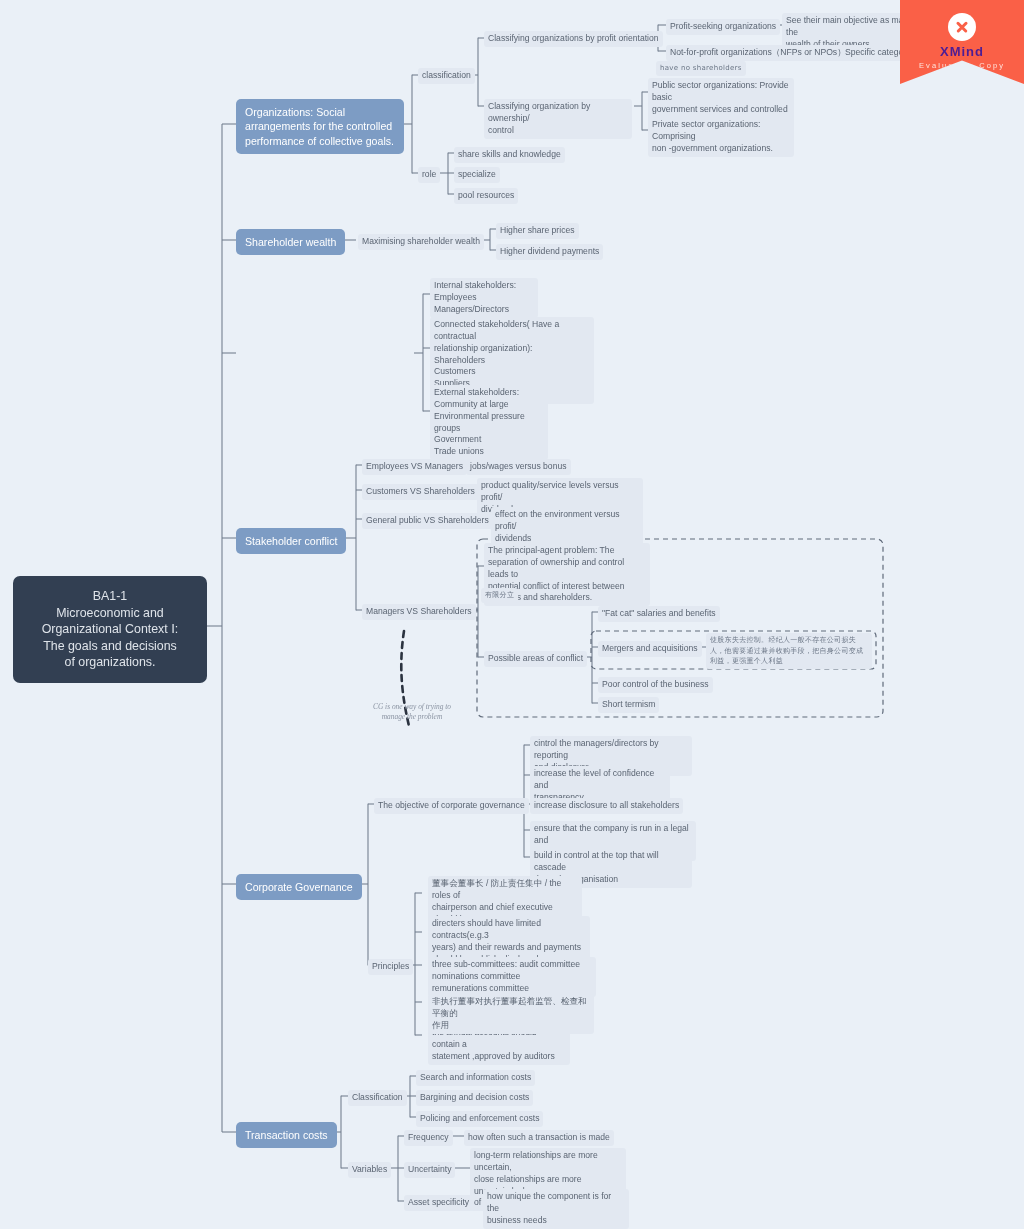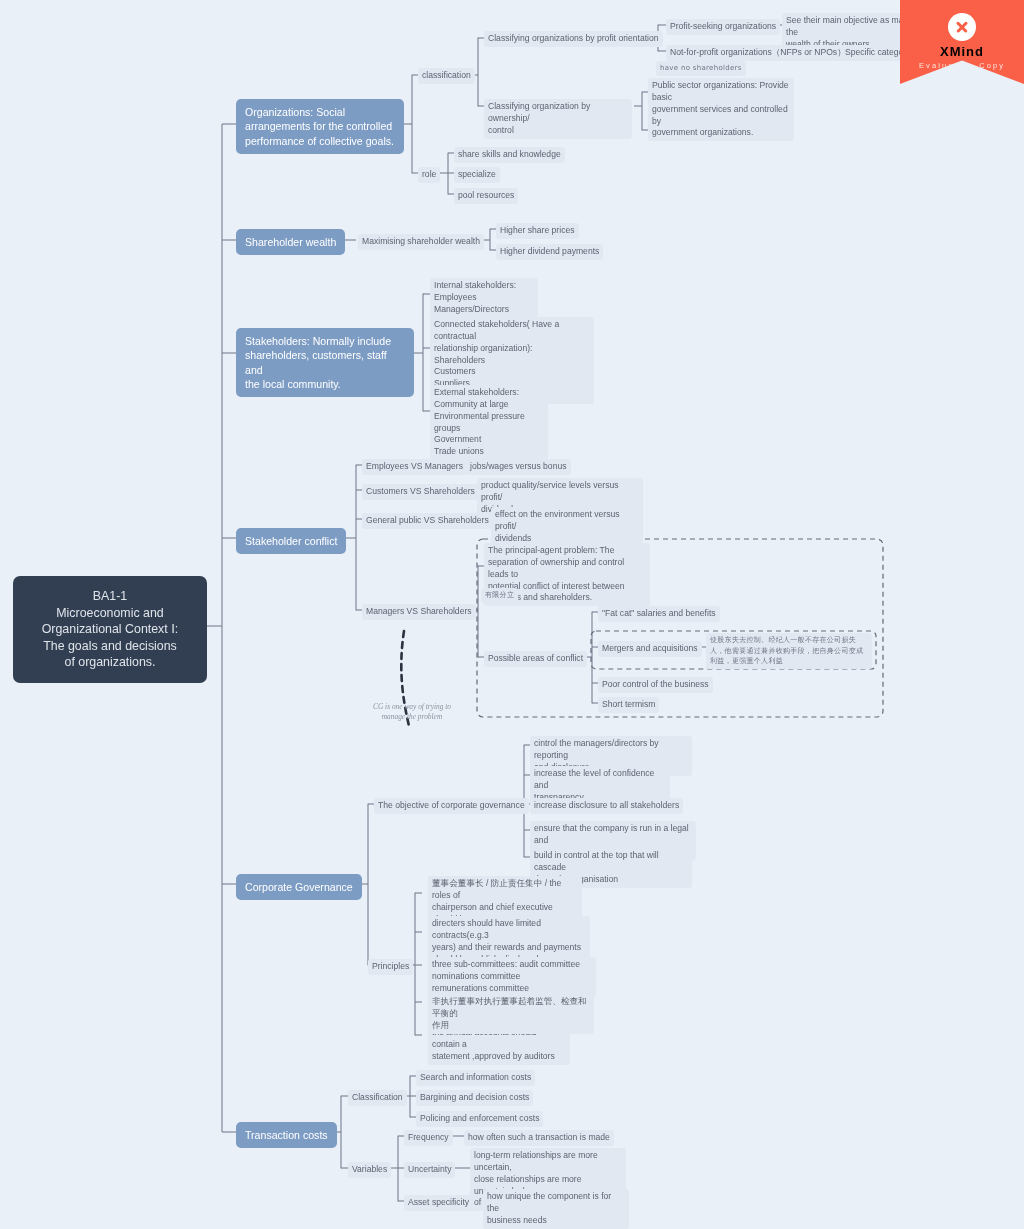--- a/index.html
+++ b/index.html
@@ -93,21 +93,21 @@
     content: "";
     position: absolute;
     left: 50%; top: 50%;
     width: 14px; height: 2.6px;
     background: #fa6047;
     border-radius: 2px;
   }
   #wm .xbadge::before { transform: translate(-50%,-50%) rotate(45deg); }
   #wm .xbadge::after  { transform: translate(-50%,-50%) rotate(-45deg); }
   #wm .wm-title {
-    color: #000000;
+    color: #4c1d95;
     font-size: 13px;
     font-weight: bold;
     letter-spacing: 1px;
     line-height: 1;
   }
   #wm .wm-sub {
     color: #ffe3dc;
     font-size: 7.5px;
     letter-spacing: 2.1px;
     margin-top: 3px;
@@ -279,37 +279,36 @@
       <i></i>
     </span>
 
   <div class="node" style="left:484px; top:99px; width:148px;">Classifying organization by ownership/
 control</div>
 
   <div class="node" style="left:648px; top:78px; width:146px;">Public sector organizations: Provide basic
 government services and controlled by
 government organizations.</div>
 
+  <div class="node" style="left:648px; top:117px; width:146px;">Private sector organizations: Comprising
+non -government organizations.</div>
 
   <div class="node" style="left:418px; top:167px;">role</div>
 
   <div class="node" style="left:454px; top:147px;">share skills and knowledge</div>
   <div class="node" style="left:454px; top:167px;">specialize</div>
   <div class="node" style="left:454px; top:188px;">pool resources</div>
 
   <div class="branch" style="left:236px; top:229px;">Shareholder wealth</div>
 
   <div class="node" style="left:358px; top:234px;">Maximising shareholder wealth</div>
 
   <div class="node" style="left:496px; top:223px;">Higher share prices</div>
   <div class="node" style="left:496px; top:244px;">Higher dividend payments</div>
 
-  <div class="branch" style="left:236px; top:328px; width:178px;">Stakeholders:   Normally include
-shareholders, customers, staff and
-the local community.</div>
 
   <div class="node" style="left:430px; top:278px; width:108px;">Internal stakeholders:
 Employees
  Managers/Directors</div>
 
   <div class="node" style="left:430px; top:317px; width:164px;">Connected stakeholders( Have a contractual
 relationship organization):
 Shareholders
 Customers
 Suppliers

